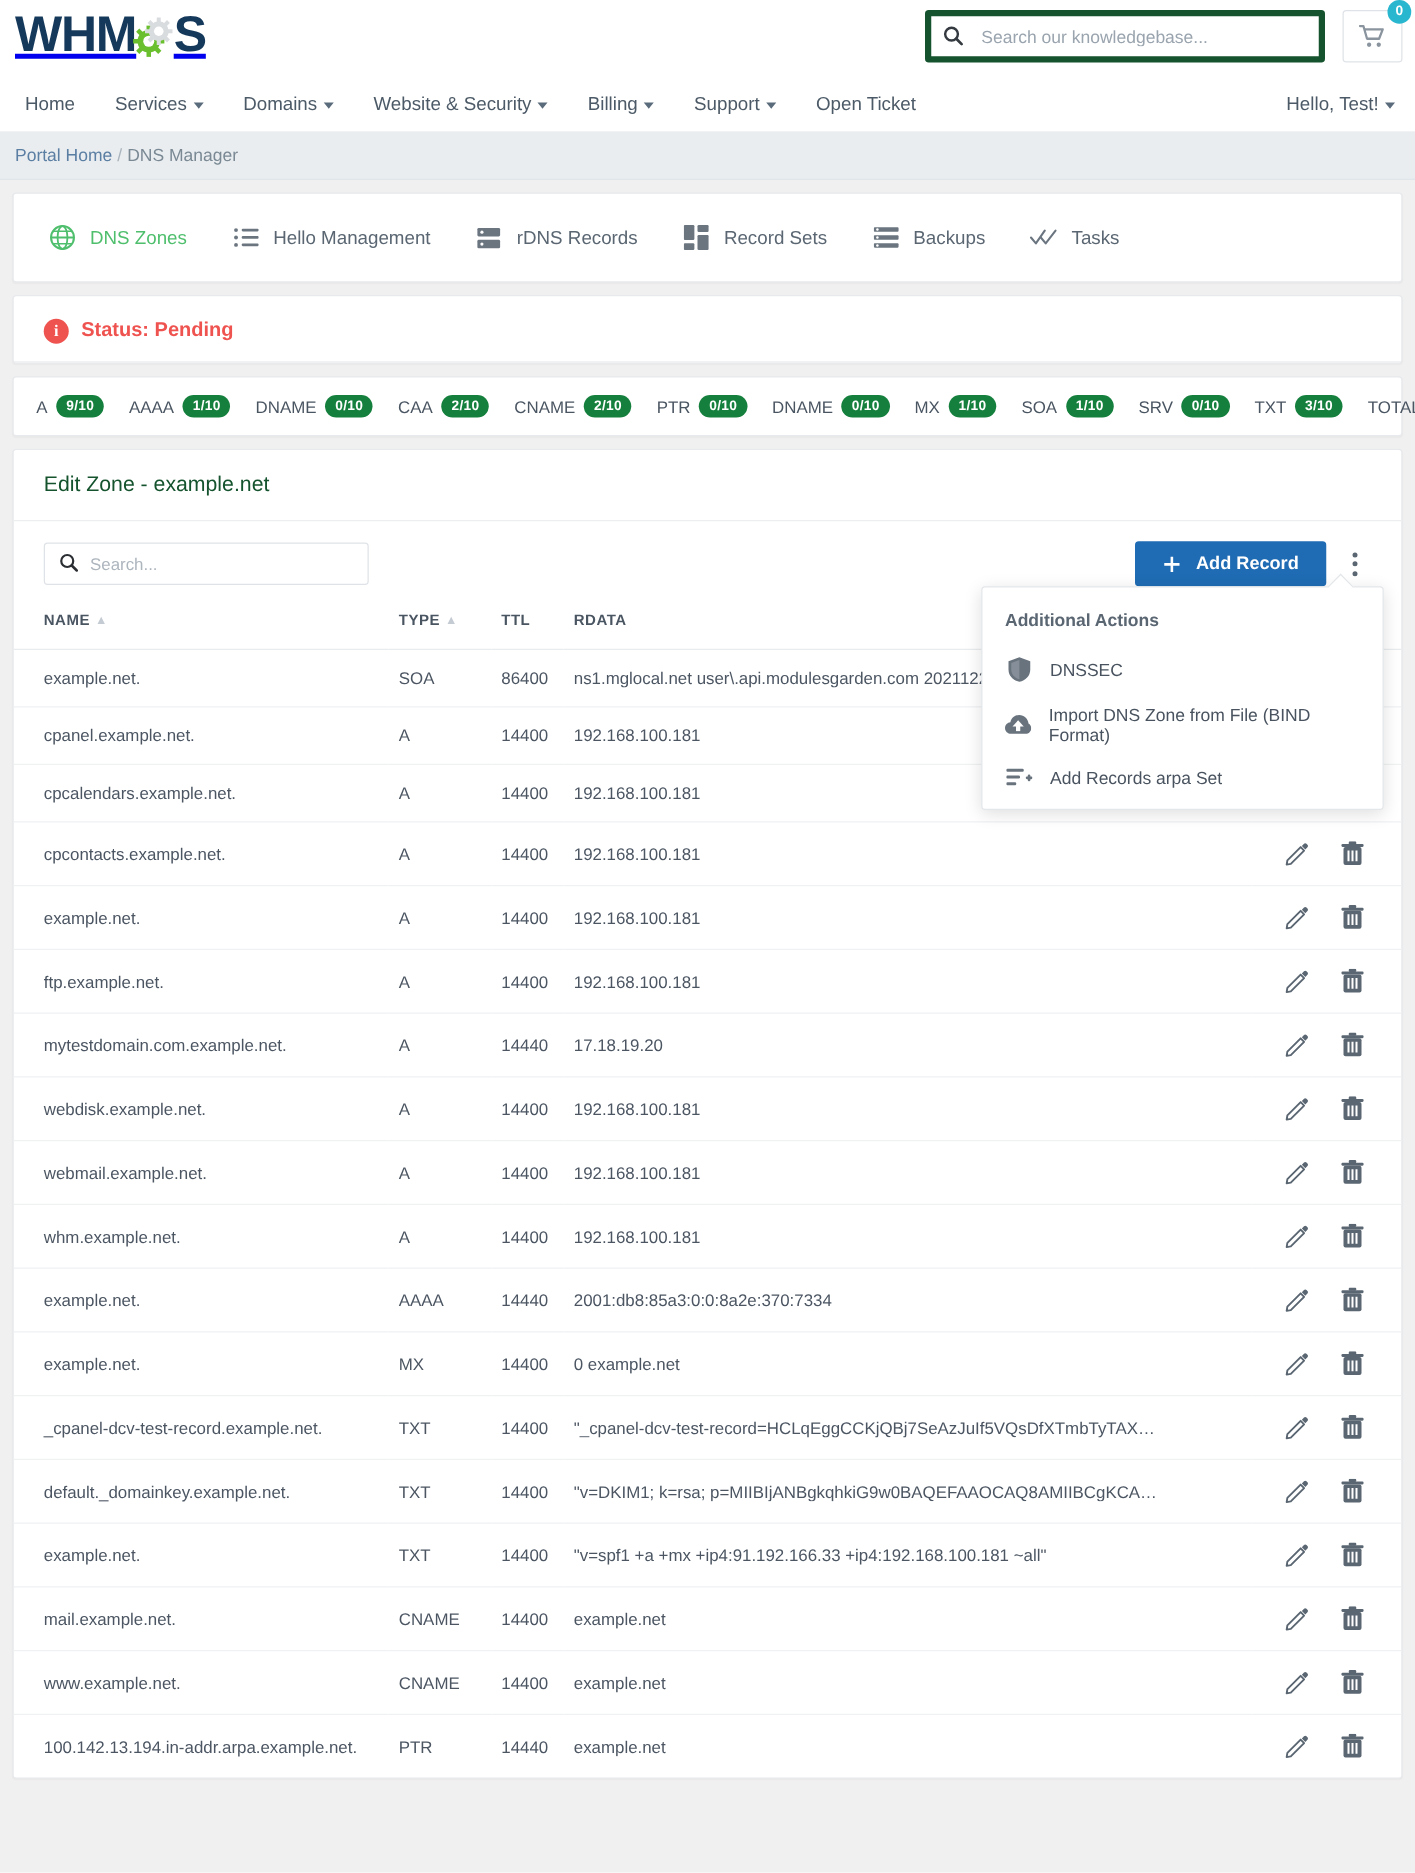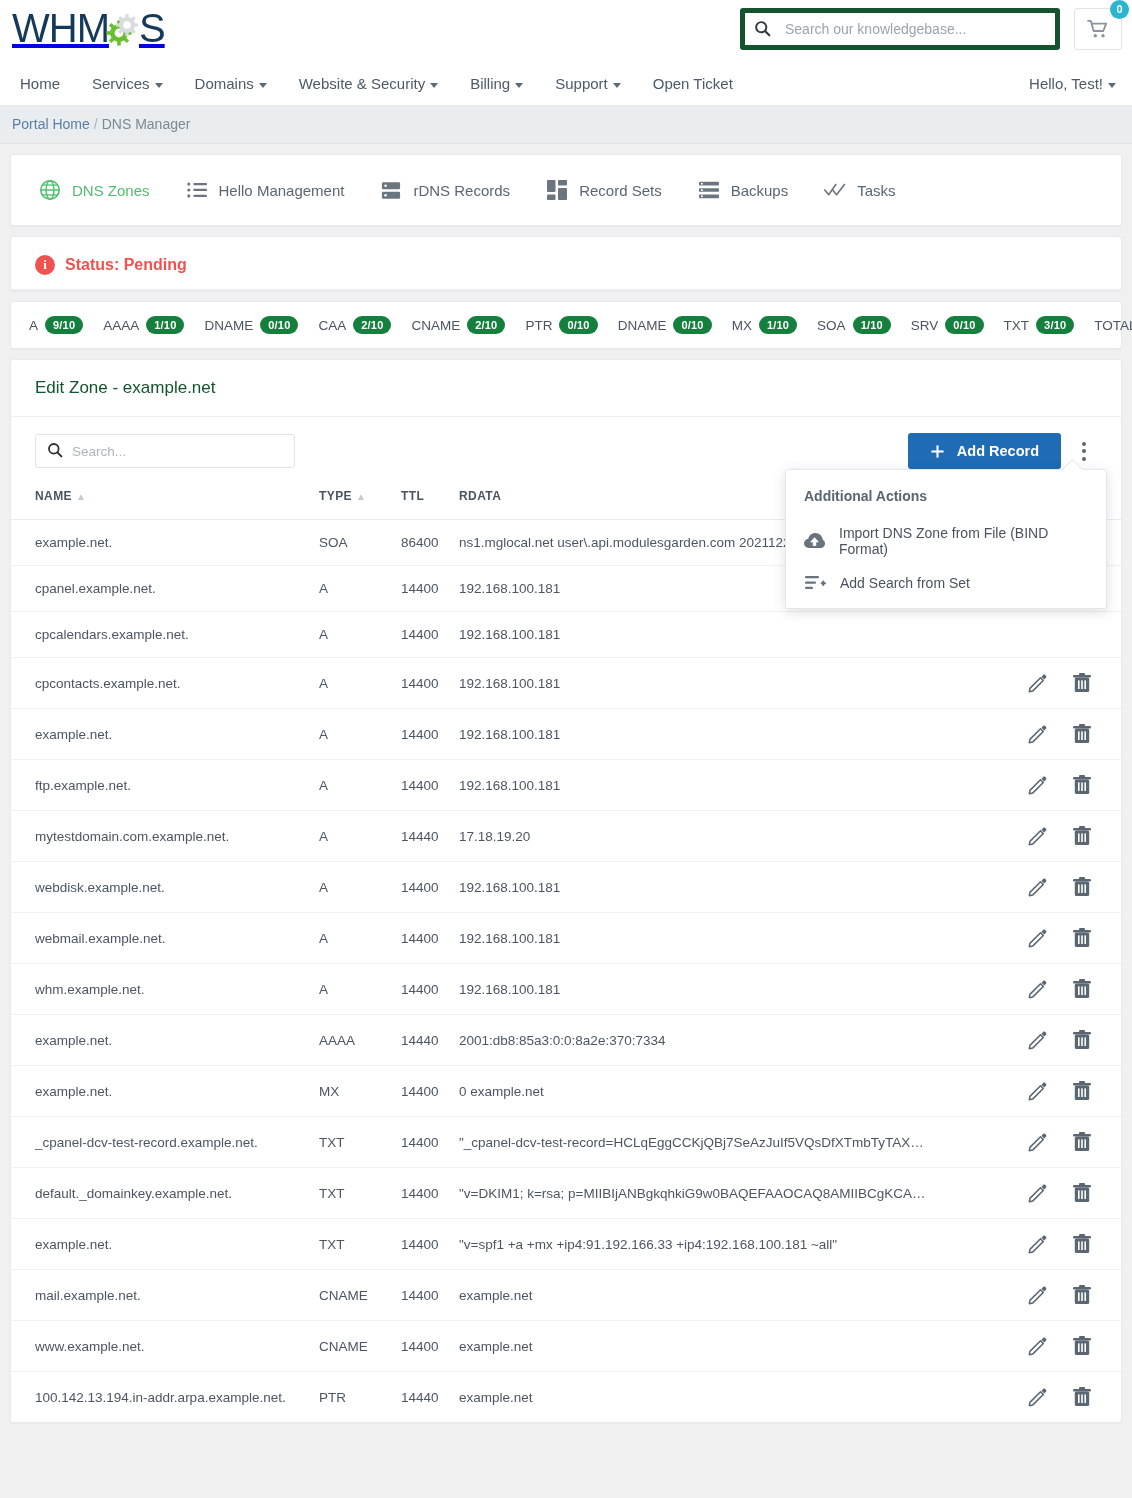--- a/index.html
+++ b/index.html
@@ -10,21 +10,21 @@
     background:#f0f0f0;
     font-family:"Liberation Sans", sans-serif;
     font-size:14px;
     color:#3c4858;
     -webkit-font-smoothing:antialiased;
   }
 
   
   .topbar { background:#ffffff; padding:0; position:relative; height:105px; }
   .logo { position:absolute; left:12px; top:6px; display:flex; align-items:center; }
-  .logo-text { font-size:40px; font-weight:normal; color:#15395b; letter-spacing:-1px; font-family:"Liberation Sans", sans-serif; }
+  .logo-text { font-size:40px; font-weight:bold; color:#15395b; letter-spacing:-1px; font-family:"Liberation Sans", sans-serif; }
   .logo-gear { position:relative; display:inline-block; width:36px; height:36px; margin:0 -3px; vertical-align:middle; }
   .gear-svg { position:absolute; top:2px; left:0; }
 
   .search-wrap { position:absolute; right:72px; top:8px; width:320px; }
   .kb-search {
     width:100%; height:42px; border:5px solid #14532d; border-radius:3px;
     padding:0 12px 0 40px; font-size:14px; color:#c2410c; background:#fff;
     font-family:"Liberation Sans", sans-serif;
   }
   .kb-search::placeholder { color:#9aa4ae; }
@@ -406,41 +406,50 @@
           <i></i>
           <i></i>
         </div>
       </div>
 
       <div class="dropdown">
         <div class="dd-title">Additional Actions</div>
         <div id="dd-items">
             <div class="dd-item">
               <span class="dd-ico">
+                <svg width="19" height="21" viewBox="0 0 19 21">
+                  <path d="M9.5 0.8 L18.2 4 V10.5 C18.2 15.8 14.4 19.2 9.5 20.4 C4.6 19.2 0.8 15.8 0.8 10.5 V4 Z" fill="#69737e"></path>
+                  <path d="M9.5 3 L9.5 18.4 C5.9 17.2 3 14.4 3 10.5 V5.3 Z" fill="#868f99"></path>
+                </svg>
+              </span>
+              <span>DNSSEC</span>
+            </div>
+            <div class="dd-item">
+              <span class="dd-ico">
                 <svg width="21" height="16" viewBox="0 0 21 16">
                   <path d="M4.9 15 C2.2 15 0 12.9 0 10.3 C0 7.9 1.9 5.9 4.3 5.7 C5 2.4 8 0 11.4 0 C15.3 0 18.5 3 18.8 6.8 C20.1 7.5 21 8.9 21 10.5 C21 12.9 19 15 16.5 15 Z" fill="#69737e"></path>
                   <polygon points="10.5,4.2 15,9.2 6,9.2" fill="#ffffff"></polygon>
                   <rect x="8.8" y="8.6" width="3.4" height="4.3" fill="#ffffff"></rect>
                 </svg>
               </span>
               <span>Import DNS Zone from File (BIND Format)</span>
             </div>
             <div class="dd-item">
               <span class="dd-ico">
                 <svg width="21" height="16" viewBox="0 0 21 16">
                   <g fill="#69737e">
                     <rect x="0" y="1" width="14" height="2.3" rx="1"></rect>
                     <rect x="0" y="6.4" width="11" height="2.3" rx="1"></rect>
                     <rect x="0" y="11.8" width="8" height="2.3" rx="1"></rect>
                     <rect x="15.6" y="7.2" width="5.4" height="2.1" rx="1"></rect>
                     <rect x="17.2" y="5.6" width="2.1" height="5.4" rx="1"></rect>
                   </g>
                 </svg>
               </span>
-              <span>Add Search from Set</span>
+              <span>Add Records arpa Set</span>
             </div>
           </div>
       </div>
     </div>
 
     <table class="records">
       <thead>
         <tr>
           <th class="col-name"><span>NAME</span><span class="sort-ico">▲</span></th>
           <th class="col-type"><span>TYPE</span><span class="sort-ico">▲</span></th>

